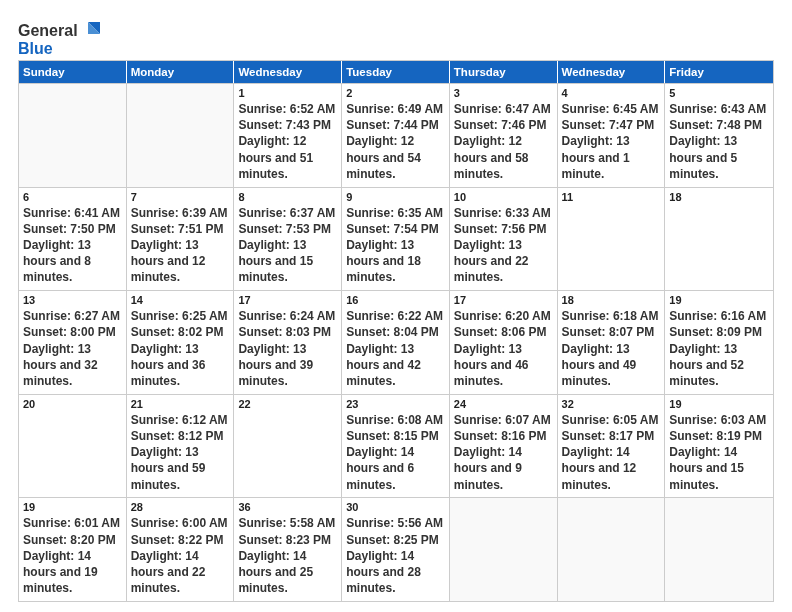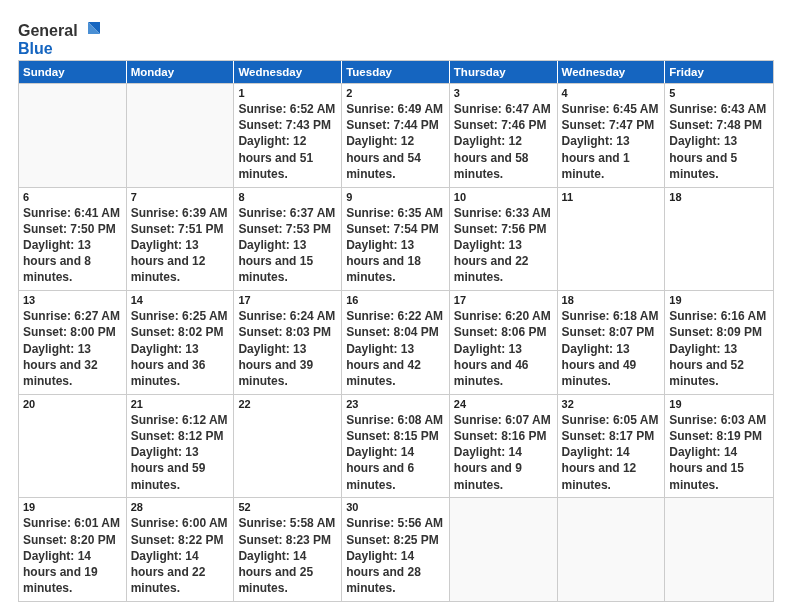--- a/index.html
+++ b/index.html
@@ -236,21 +236,21 @@
         <div class="cal-row">
           <div class="cal-cell">
             <span class="cell-day">19</span>
             <div class="cell-info">Sunrise: 6:01 AM<br>Sunset: 8:20 PM<br>Daylight: 14 hours and 19 minutes.</div>
           </div>
           <div class="cal-cell">
             <span class="cell-day">28</span>
             <div class="cell-info">Sunrise: 6:00 AM<br>Sunset: 8:22 PM<br>Daylight: 14 hours and 22 minutes.</div>
           </div>
           <div class="cal-cell">
-            <span class="cell-day">52</span>
+            <span class="cell-day">36</span>
             <div class="cell-info">Sunrise: 5:58 AM<br>Sunset: 8:23 PM<br>Daylight: 14 hours and 25 minutes.</div>
           </div>
           <div class="cal-cell">
             <span class="cell-day">30</span>
             <div class="cell-info">Sunrise: 5:56 AM<br>Sunset: 8:25 PM<br>Daylight: 14 hours and 28 minutes.</div>
           </div>
           <div class="cal-cell empty"></div>
           <div class="cal-cell empty"></div>
           <div class="cal-cell empty"></div>
         </div>

